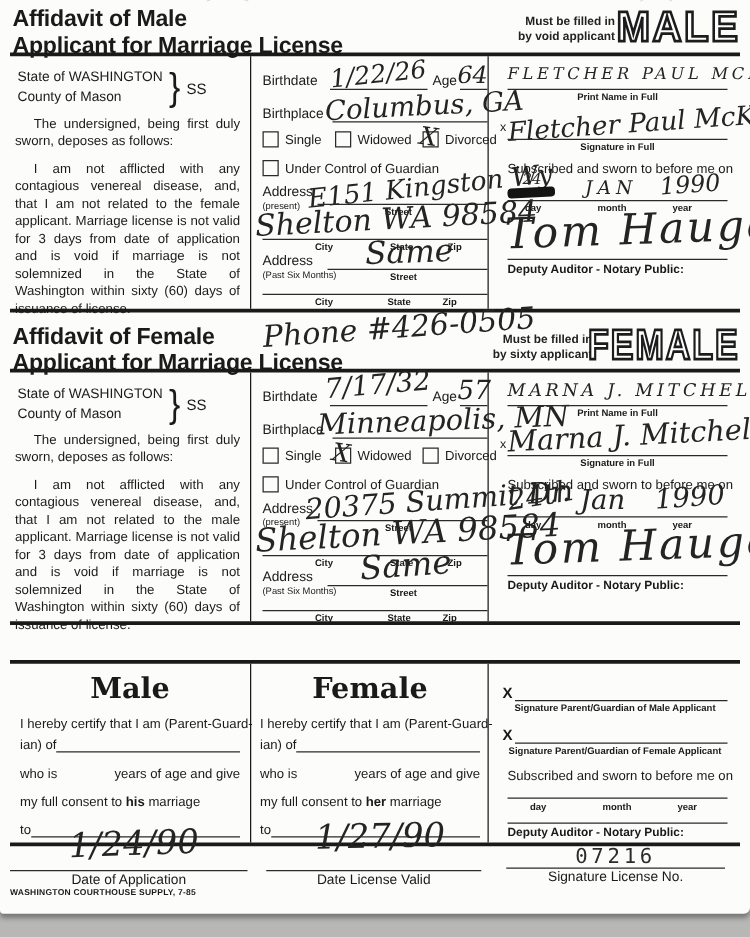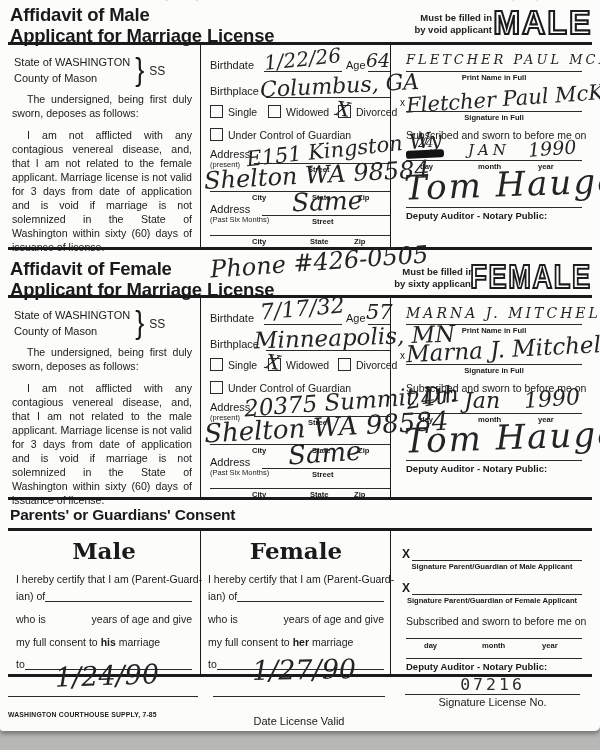--- a/index.html
+++ b/index.html
@@ -267,21 +267,20 @@
       <span class="subb" style="left:14px;top:117px;">day</span>
       <span class="subb" style="left:72px;top:117px;">month</span>
       <span class="subb" style="left:132px;top:117px;">year</span>
 
       <span class="hw" style="left:-2px;top:122px;font-size:34px;letter-spacing:2px;transform:rotate(-2deg);">Tom Hauge</span>
       <div class="uline" style="left:0px;top:162px;width:176px;"></div>
       <span class="notlab" style="left:0px;top:165px;">Deputy Auditor - Notary Public:</span>
     </div>
   </div>
 
-  <div class="sec-title" style="left:10px;top:506px;font-size:15.5px;">Parents' or Guardians' Consent</div>
 
   <div class="aff" id="consent" style="top:528px;height:143px;">
     <div class="vdiv" style="left:192px;"></div>
     <div class="vdiv" style="left:382px;"></div>
 
     <div class="col" style="left:4px;width:184px;height:100%;">
       <div class="cons-head" style="top:6px;">Male</div>
       <div class="cline" style="left:4px;top:42px;">I hereby certify that I am (Parent-Guard-</div>
       <div class="crow" style="left:4px;top:58px;width:176px;">
         <span>ian) of</span>
@@ -341,22 +340,23 @@
       <span class="subb" style="left:22px;top:110px;">day</span>
       <span class="subb" style="left:80px;top:110px;">month</span>
       <span class="subb" style="left:140px;top:110px;">year</span>
       <div class="uline" style="left:4px;top:127px;width:176px;"></div>
       <span class="notlab" style="left:4px;top:130px;">Deputy Auditor - Notary Public:</span>
     </div>
   </div>
 
   <span class="hw" style="left:55px;top:662px;font-size:27px;transform:rotate(-2deg);position:absolute;">1/24/90</span>
   <div class="uline" style="left:8px;top:696px;width:190px;position:absolute;"></div>
+  <div class="ftlabel" style="left:8px;top:698px;width:190px;">Date of Application</div>
   <div class="supplier" style="left:8px;top:711px;">WASHINGTON COURTHOUSE SUPPLY, 7-85</div>
 
   <span class="hw" style="left:252px;top:656px;font-size:27px;transform:rotate(-1deg);position:absolute;">1/27/90</span>
   <div class="uline" style="left:213px;top:696px;width:172px;position:absolute;"></div>
-  <div class="ftlabel" style="left:213px;top:698px;width:172px;margin-top:17px;">Date License Valid</div>
+  <div class="ftlabel" style="left:213px;top:698px;width:172px;">Date License Valid</div>
 
   <div class="mono ctr" style="left:405px;top:675px;width:175px;position:absolute;text-align:center;">07216</div>
   <div class="uline" style="left:405px;top:694px;width:175px;position:absolute;"></div>
   <div class="ftlabel" style="left:405px;top:696px;width:175px;">Signature License No.</div>
 </div>
 
 </body></html>

